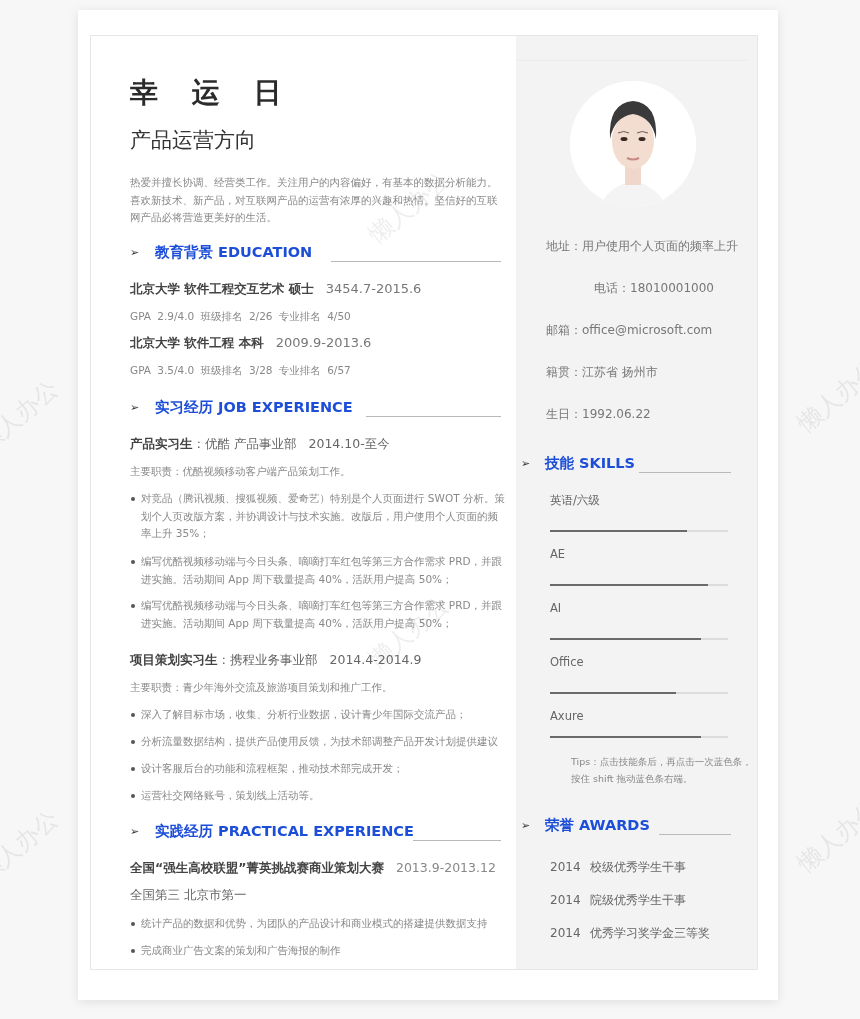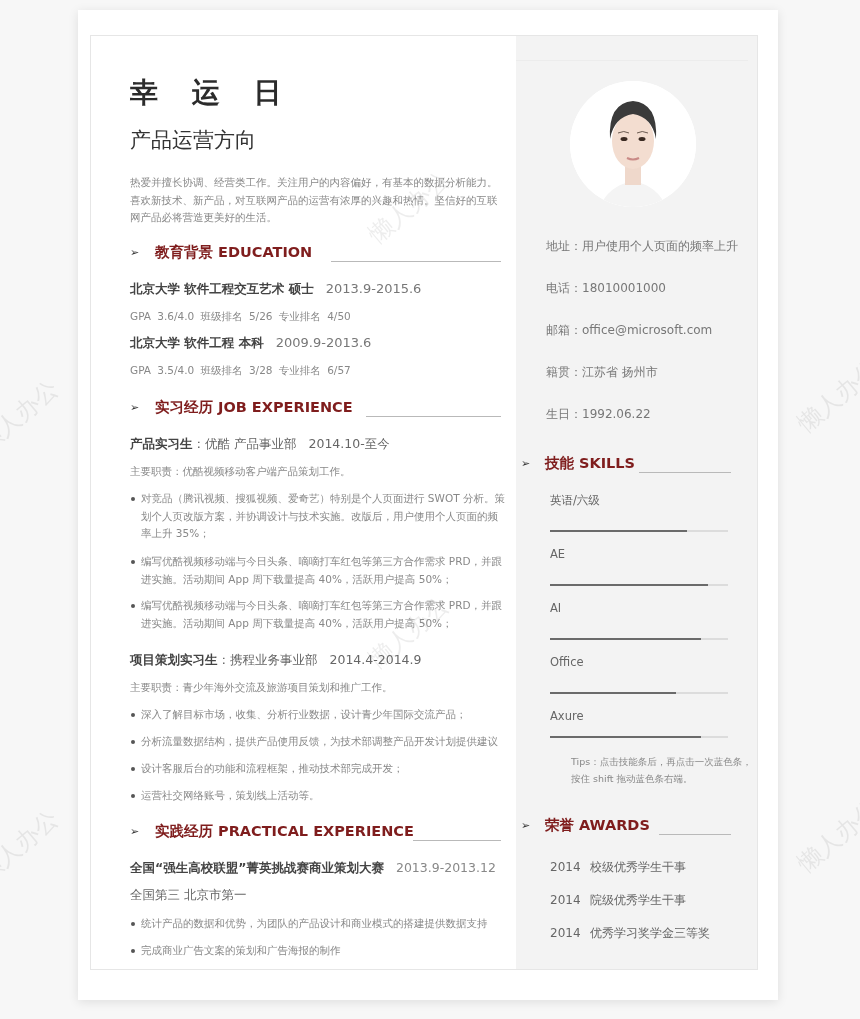--- a/index.html
+++ b/index.html
@@ -49,21 +49,21 @@
   }
   .intro {
     position: absolute; left: 39px; top: 138px; width: 372px;
     font-size: 10.5px; line-height: 17.5px; color: #888;
   }
   .sec-head {
     position: absolute; left: 39px; height: 22px;
     display: flex; align-items: center;
   }
   .sec-arrow { font-size: 11px; color: #333; width: 25px; }
-  .sec-title { font-size: 14.5px; font-weight: bold; color: #7f1d1d; }
+  .sec-title { font-size: 14.5px; font-weight: bold; color: #1d4ed8; }
   .sec-line { position: absolute; height: 1px; background: #b9b9b9; }
   .edu-title {
     position: absolute; left: 39px;
     font-size: 12.5px; color: #555;
   }
   .edu-title b { color: #444; font-weight: bold; }
   .edu-title .date { color: #777; margin-left: 12px; font-size: 13px; }
   .edu-sub {
     position: absolute; left: 39px;
     font-size: 10.5px; color: #888; word-spacing: 3px;
@@ -131,23 +131,23 @@
       <div class="role">产品运营方向</div>
       <div class="intro">热爱并擅长协调、经营类工作。关注用户的内容偏好，有基本的数据分析能力。喜欢新技术、新产品，对互联网产品的运营有浓厚的兴趣和热情。坚信好的互联网产品必将营造更美好的生活。</div>
 
       <div class="sec-head" style="top:205px;">
         <span class="sec-arrow">➢</span>
         <span class="sec-title">教育背景 EDUCATION</span>
       </div>
       <div class="sec-line" style="left:240px;top:225px;width:170px;"></div>
 
       <div class="edu-title" style="top:245px;">
-        <b>北京大学  软件工程交互艺术  硕士</b><span class="date">2013.9-2015.6</span>
-      </div>
-      <div class="edu-sub" style="top:274px;">GPA 3.6/4.0   班级排名 5/26   专业排名  4/50</div>
+        <b>北京大学  软件工程交互艺术  硕士</b><span class="date">3454.7-2015.6</span>
+      </div>
+      <div class="edu-sub" style="top:274px;">GPA 2.9/4.0   班级排名 2/26   专业排名  4/50</div>
       <div class="edu-title" style="top:299px;">
         <b>北京大学  软件工程  本科</b><span class="date">2009.9-2013.6</span>
       </div>
       <div class="edu-sub" style="top:328px;">GPA 3.5/4.0   班级排名 3/28   专业排名  6/57</div>
 
       <div class="sec-head" style="top:360px;">
         <span class="sec-arrow">➢</span>
         <span class="sec-title">实习经历 JOB EXPERIENCE</span>
       </div>
       <div class="sec-line" style="left:275px;top:380px;width:135px;"></div>
@@ -194,21 +194,21 @@
           <path d="M40 58 Q38 22 63 20 Q88 22 86 58 Q82 36 63 33 Q44 36 40 58 Z" fill="#3a3a3a"></path>
           <ellipse cx="54" cy="58" rx="3.5" ry="2" fill="#3a2a22"></ellipse>
           <ellipse cx="72" cy="58" rx="3.5" ry="2" fill="#3a2a22"></ellipse>
           <path d="M48 52 Q54 49 59 52" stroke="#6a5a50" stroke-width="1" fill="none"></path>
           <path d="M67 52 Q72 49 78 52" stroke="#6a5a50" stroke-width="1" fill="none"></path>
           <path d="M57 77 Q63 80 69 77" stroke="#c98a86" stroke-width="2" fill="none"></path>
         </svg>
       </div>
 
       <div class="contact" style="top:202px;">地址：用户使用个人页面的频率上升</div>
-      <div class="contact" style="top:244px;">电话：18010001000</div>
+      <div class="contact" style="top:244px;margin-left:48px;">电话：18010001000</div>
       <div class="contact" style="top:286px;">邮箱：office@microsoft.com</div>
       <div class="contact" style="top:328px;">籍贯：江苏省  扬州市</div>
       <div class="contact" style="top:370px;">生日：1992.06.22</div>
 
       <div class="rsec-head" style="top:416px;">
         <span class="sec-arrow">➢</span>
         <span class="sec-title">技能 SKILLS</span>
       </div>
       <div class="sec-line" style="left:123px;top:436px;width:92px;"></div>
 

